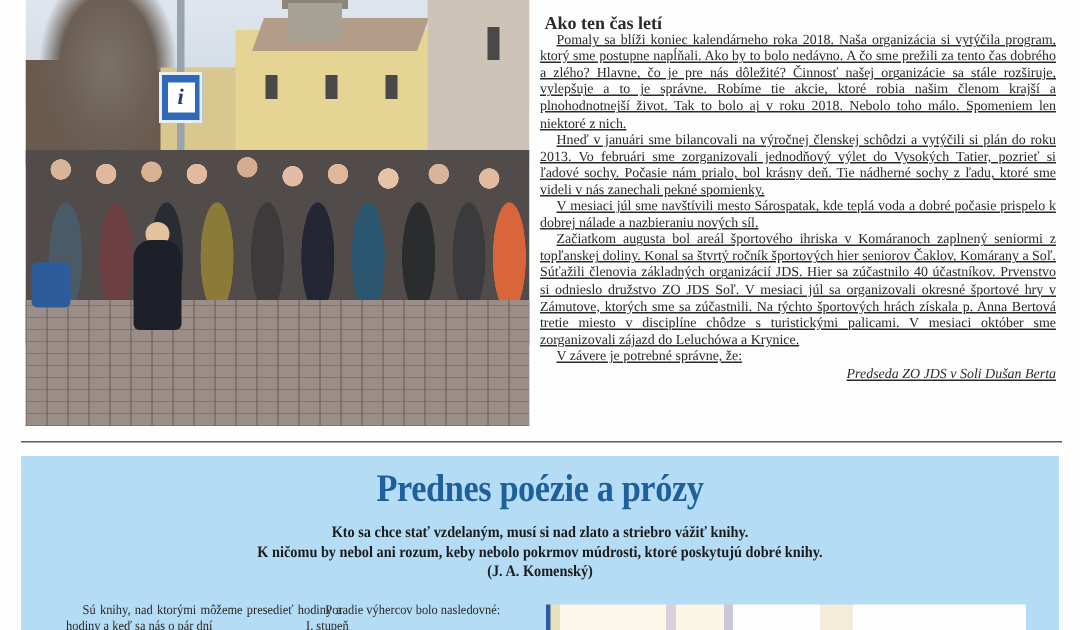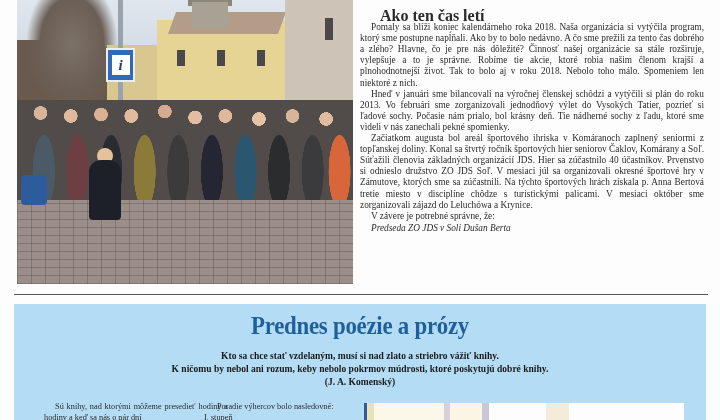--- a/index.html
+++ b/index.html
@@ -52,23 +52,23 @@
       background-color: #9b8e88;
       background-image:
         repeating-linear-gradient(0deg, rgba(80,70,66,.35) 0 1px, transparent 1px 8px),
         repeating-linear-gradient(90deg, rgba(80,70,66,.35) 0 1px, transparent 1px 14px); }
     .kneel { position: absolute; left: 72px; top: 160px; width: 32px; height: 60px; background: #1e2029; border-radius: 12px 12px 4px 4px; }
     .kneel-head { position: absolute; left: 80px; top: 148px; width: 16px; height: 16px; border-radius: 50%; background: #e4c29b; }
     .bag { position: absolute; left: 4px; top: 175px; width: 26px; height: 30px; background: #2d5c9c; border-radius: 4px; }
 
     
     .article { position: absolute; left: 360px; top: 10px; width: 344px; font-size: 9.3px; line-height: 11.1px; color: #2a2a2a; }
-    .article h3 { font-size: 16px; font-weight: bold; margin-left: 20px; margin-bottom: 1px; }
-    .article p { text-indent: 11px; text-align: justify; }
-    .article .sig { text-align: left; font-style: italic; margin-top: 1px; }
+    .article h3 { font-size: 12px; font-weight: bold; margin-left: 3px; margin-bottom: 1px; }
+    .article p { text-indent: 11px; text-align: justify; text-decoration: underline; }
+    .article .sig { text-align: right; font-style: italic; margin-top: 1px; }
 
     .rule { position: absolute; left: 14px; top: 294px; width: 694px; height: 1px; background: #5a5a5a; }
 
     
     .panel { position: absolute; left: 14px; top: 304px; width: 692px; height: 120px; background: #b4dcf5; }
     .panel-title { position: absolute; left: 0; top: 7px; width: 100%; text-align: center;
       font-family: "Liberation Serif", serif; font-weight: bold; font-size: 26px; color: #1e5f9c; letter-spacing: -0.3px; transform: scaleX(0.88); }
     .quote { position: absolute; left: 0; top: 45px; width: 100%; text-align: center;
       font-weight: bold; font-size: 10.6px; line-height: 13px; color: #1b1b1b; transform: scaleX(0.9); }
     .col1 { position: absolute; left: 30px; top: 97px; width: 200px; font-size: 9px; line-height: 11px; color: #2a2a2a; text-indent: 12px; text-align: justify; transform: scaleX(0.92); transform-origin: left; }
@@ -106,20 +106,21 @@
   <div class="pavement"></div>
   <div class="bag"></div>
   <div class="kneel-head"></div>
   <div class="kneel"></div>
 </div>
 
 <div class="article">
   <h3>Ako ten čas letí</h3>
   <p>Pomaly sa blíži koniec kalendárneho roka 2018. Naša organizácia si vytýčila program, ktorý sme postupne napĺňali. Ako by to bolo nedávno. A čo sme prežili za tento čas dobrého a zlého? Hlavne, čo je pre nás dôležité? Činnosť našej organizácie sa stále rozširuje, vylepšuje a to je správne. Robíme tie akcie, ktoré robia našim členom krajší a plnohodnotnejší život. Tak to bolo aj v roku 2018. Nebolo toho málo. Spomeniem len niektoré z nich.</p>
   <p>Hneď v januári sme bilancovali na výročnej členskej schôdzi a vytýčili si plán do roku 2013. Vo februári sme zorganizovali jednodňový výlet do Vysokých Tatier, pozrieť si ľadové sochy. Počasie nám prialo, bol krásny deň. Tie nádherné sochy z ľadu, ktoré sme videli v nás zanechali pekné spomienky.</p>
+  <p>V mesiaci júl sme navštívili mesto Sárospatak, kde teplá voda a dobré počasie prispelo k dobrej nálade a nazbieraniu nových síl.</p>
   <p>Začiatkom augusta bol areál športového ihriska v Komáranoch zaplnený seniormi z topľanskej doliny. Konal sa štvrtý ročník športových hier seniorov Čaklov, Komárany a Soľ. Súťažili členovia základných organizácií JDS. Hier sa zúčastnilo 40 účastníkov. Prvenstvo si odnieslo družstvo ZO JDS Soľ. V mesiaci júl sa organizovali okresné športové hry v Zámutove, ktorých sme sa zúčastnili. Na týchto športových hrách získala p. Anna Bertová tretie miesto v disciplíne chôdze s turistickými palicami. V mesiaci október sme zorganizovali zájazd do Leluchówa a Krynice.</p>
   <p>V závere je potrebné správne, že:</p>
   <p class="sig">Predseda ZO JDS v Soli Dušan Berta</p>
 </div>
 
 <div class="rule"></div>
 
 <div class="panel">
   <div class="panel-title">Prednes poézie a prózy</div>
   <div class="quote">

